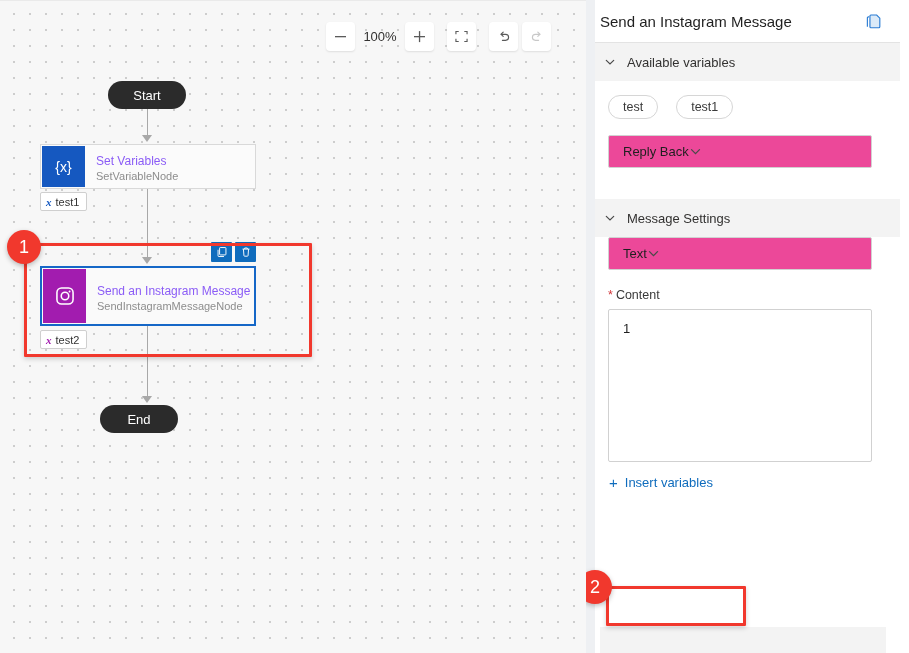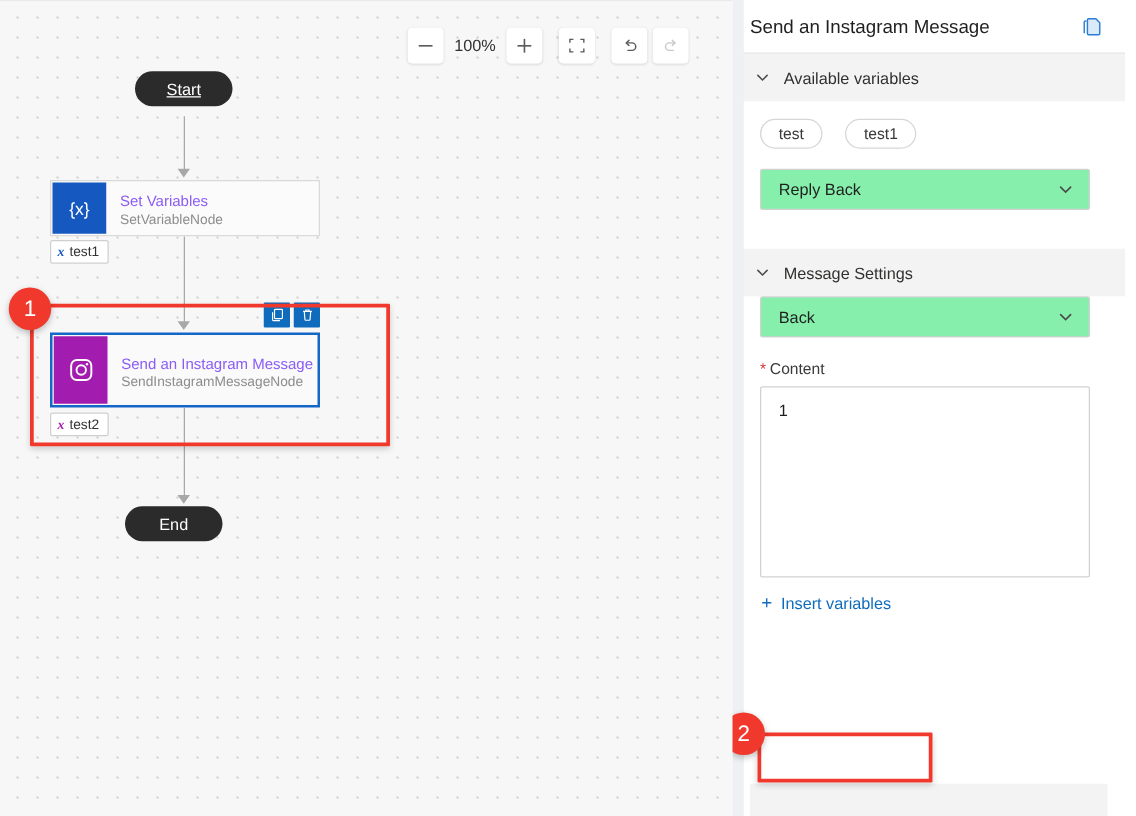--- a/index.html
+++ b/index.html
@@ -86,21 +86,21 @@
     height: 28px;
     border-radius: 14px;
     background: #2b2b2b;
     color: #ffffff;
     font-size: 13px;
     display: flex;
     align-items: center;
     justify-content: center;
     z-index: 10;
   }
-  #node-start { left: 108px; top: 56px; text-decoration: underline; }
+  #node-start { left: 108px; top: 80px; }
   #node-end   { left: 100px; top: 404px; }
 
   .node-card {
     position: absolute;
     width: 216px;
     height: 45px;
     background: #fbfbfb;
     border: 1px solid #d9d9d9;
     display: flex;
     align-items: stretch;
@@ -302,24 +302,24 @@
     font-size: 12.5px;
     color: #3a3a3a;
     margin: 18px 0 7px 0;
   }
   .req { color: #d13438; margin-right: 3px; }
 
   .select-box {
     height: 33px;
     border: 1px solid #d1d1d1;
     border-radius: 2px;
-    background: #86efac;
-    display: flex;
-    align-items: center;
-    justify-content: space-between;
+    background: #ec4899;
+    display: flex;
+    align-items: center;
+    justify-content: flex-start;
     padding: 0 12px 0 14px;
     font-size: 13px;
     color: #1f1f1f;
     cursor: pointer;
     box-sizing: border-box;
   }
 
   .textarea-box {
     height: 153px;
     border: 1px solid #d1d1d1;
@@ -516,21 +516,21 @@
         <span class="chev">
           <svg width="12" height="12" viewBox="0 0 12 12" aria-hidden="true" fill="none" stroke="currentColor" stroke-width="1.2" stroke-linecap="round">
             <path d="M2.3 4.3 6 8 9.7 4.3"></path>
           </svg>
         </span>
         <span>Message Settings</span>
       </div>
 
       <div class="field">
         <div class="select-box">
-          <span>Back</span>
+          <span>Text</span>
           <span class="chev">
             <svg width="13" height="13" viewBox="0 0 12 12" aria-hidden="true" fill="none" stroke="#4a4a4a" stroke-width="1.2" stroke-linecap="round">
               <path d="M2.3 4.3 6 8 9.7 4.3"></path>
             </svg>
           </span>
         </div>
       </div>
 
       <div class="field">
         <div class="field-label">

